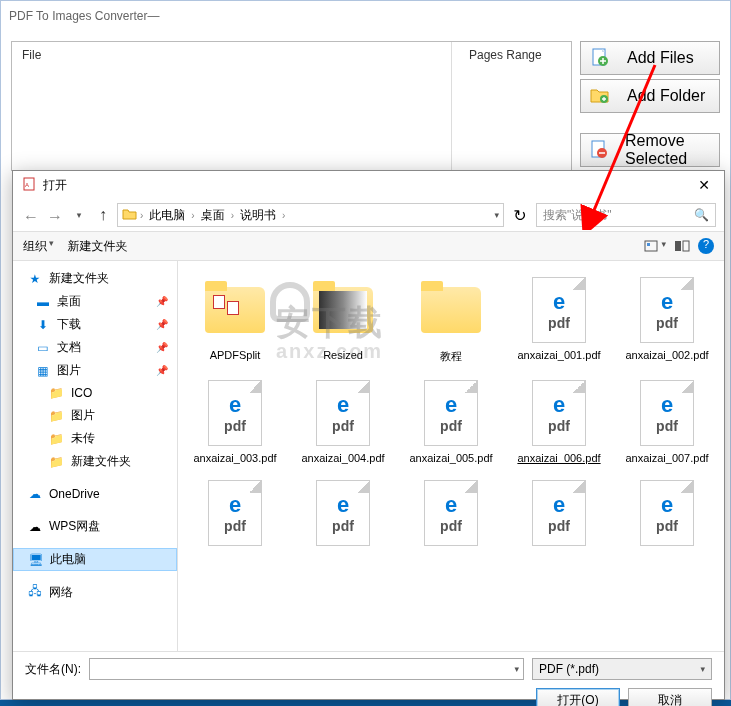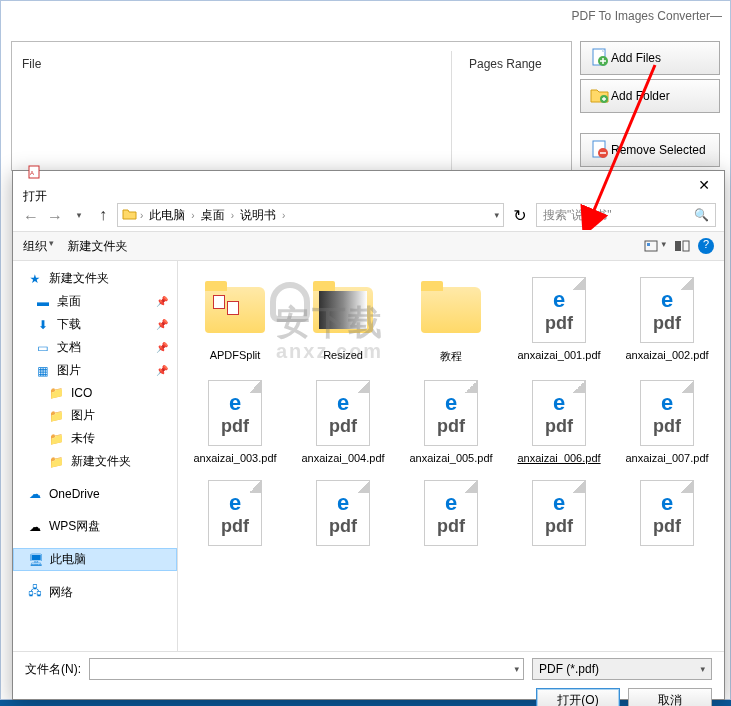--- a/index.html
+++ b/index.html
@@ -1,37 +1,37 @@
 <!DOCTYPE html>
 <html><head>
 <meta charset="utf-8">
 <style>
 * { box-sizing: border-box; margin: 0; padding: 0; font-family: "Segoe UI", "Microsoft YaHei", sans-serif; }
 body { width: 731px; height: 706px; background: #0a5a9c; position: relative; overflow: hidden; }
 
 
 .app-window { position: absolute; top: 0; left: 0; width: 731px; height: 700px; background: #fff; border: 1px solid #b0c4de; }
-.app-titlebar { height: 30px; background: #fff; display: flex; align-items: center; padding: 0 8px; font-size: 12px; color: #666; justify-content: flex-end; }
+.app-titlebar { height: 30px; background: #fff; display: flex; align-items: center; padding: 0 8px; font-size: 12px; color: #666; justify-content: flex-start; }
 .app-titlebar .winbtns { display: flex; gap: 10px; }
 .app-body { padding: 10px; display: flex; gap: 8px; }
 .file-panel { border: 1px solid #bbb; flex: 1; height: 130px; background: #fff; display: flex; }
-.file-col { padding: 6px 10px; font-size: 12px; color: #333; margin-top: 9px; }
+.file-col { padding: 6px 10px; font-size: 12px; color: #333; }
 .file-col.main { flex: 1; }
 .side-buttons { width: 140px; display: flex; flex-direction: column; gap: 4px; }
-.side-btn { border: 1px solid #aaa; background: linear-gradient(#fdfdfd,#eaeaea); height: 34px; display: flex; align-items: center; gap: 0; padding: 0 8px; font-size: 12px; cursor: pointer; }
+.side-btn { border: 1px solid #aaa; background: linear-gradient(#fdfdfd,#eaeaea); height: 34px; display: flex; align-items: center; gap: 16px; padding: 0 8px; font-size: 16px; cursor: pointer; }
 .side-divider { height: 12px; }
 .icon-box { width: 22px; height: 22px; display: flex; align-items: center; justify-content: center; }
 
 
 .arrow { position: absolute; top: 60px; left: 570px; pointer-events: none; z-index: 10; }
 
 
 .dialog { position: absolute; top: 170px; left: 12px; width: 713px; height: 530px; background: #fff; border: 1px solid #888; z-index: 5; box-shadow: 0 4px 20px rgba(0,0,0,0.3); }
 .dlg-titlebar { height: 28px; display: flex; align-items: center; justify-content: space-between; padding: 0 6px 0 10px; font-size: 12px; }
-.dlg-titlebar .left { display: flex; align-items: center; gap: 6px; flex-direction: column; }
+.dlg-titlebar .left { display: flex; align-items: center; gap: 6px; }
 .dlg-close { font-size: 14px; cursor: pointer; padding: 2px 8px; }
 
 .dlg-nav { height: 32px; display: flex; align-items: center; padding: 0 8px; gap: 4px; }
 .dlg-nav .navbtn { width: 20px; height: 20px; display: flex; align-items: center; justify-content: center; color: #888; cursor: pointer; }
 .dlg-nav .navbtn.active { color: #333; }
 .breadcrumb { flex: 1; border: 1px solid #ccc; height: 24px; display: flex; align-items: center; padding: 0 4px; font-size: 12px; gap: 2px; background: #fff; }
 .breadcrumb .seg { padding: 0 4px; cursor: pointer; }
 .breadcrumb .sep { color: #888; font-size: 10px; }
 .refresh { width: 24px; height: 24px; display: flex; align-items: center; justify-content: center; cursor: pointer; }
 .searchbox { width: 180px; height: 24px; border: 1px solid #ccc; display: flex; align-items: center; padding: 0 6px; font-size: 12px; color: #888; gap: 6px; }
@@ -52,21 +52,21 @@
 .ticon { width: 16px; height: 16px; display: flex; align-items: center; justify-content: center; font-size: 12px; }
 
 .files { flex: 1; overflow-y: auto; padding: 10px 4px; display: grid; grid-template-columns: repeat(5, 1fr); gap: 6px 2px; align-content: start; }
 .file-item { display: flex; flex-direction: column; align-items: center; gap: 4px; padding: 4px; cursor: pointer; text-align: center; font-size: 11px; }
 .file-thumb { width: 70px; height: 70px; display: flex; align-items: center; justify-content: center; position: relative; }
 .folder-shape { width: 60px; height: 46px; background: linear-gradient(#ffe9a8,#ffd968); border-radius: 2px 6px 4px 4px; position: relative; }
 .folder-shape::before { content:""; position:absolute; top:-6px; left:0; width:22px; height:10px; background:#ffd968; border-radius:2px 2px 0 0; }
 .pdf-shape { width: 54px; height: 66px; background:#fff; border:1px solid #ccc; display:flex; flex-direction:column; align-items:center; justify-content:center; position:relative; }
 .pdf-shape::before { content:""; position:absolute; top:0; right:0; width:12px; height:12px; background:linear-gradient(135deg,#fff 50%,#ccc 50%); }
 .pdf-shape .elogo { color:#0078d7; font-size:22px; font-weight:bold; }
-.pdf-shape .ptxt { font-size:18px; color:#555; font-weight:600; }
+.pdf-shape .ptxt { font-size:14px; color:#555; font-weight:600; }
 
 .dlg-footer { padding: 6px 12px 10px; border-top: 1px solid #e0e0e0; }
 .fn-row { display: flex; align-items: center; gap: 8px; margin-bottom: 8px; }
 .fn-row label { font-size: 12px; }
 .fn-input { flex: 1; height: 22px; border: 1px solid #aaa; background: #fff; }
 .filter-select { width: 180px; height: 22px; border: 1px solid #aaa; background: #efefef; font-size: 12px; padding: 0 6px; display: flex; align-items: center; justify-content: space-between; cursor: pointer; }
 .btn-row { display: flex; justify-content: flex-end; gap: 8px; }
 .dlg-btn { width: 84px; height: 24px; border: 1px solid #aaa; background: linear-gradient(#fdfdfd,#e6e6e6); font-size: 12px; cursor: pointer; }
 .dlg-btn.primary { border: 1px solid #3a8fd6; box-shadow: inset 0 0 0 1px #a8d2f0; }
 

